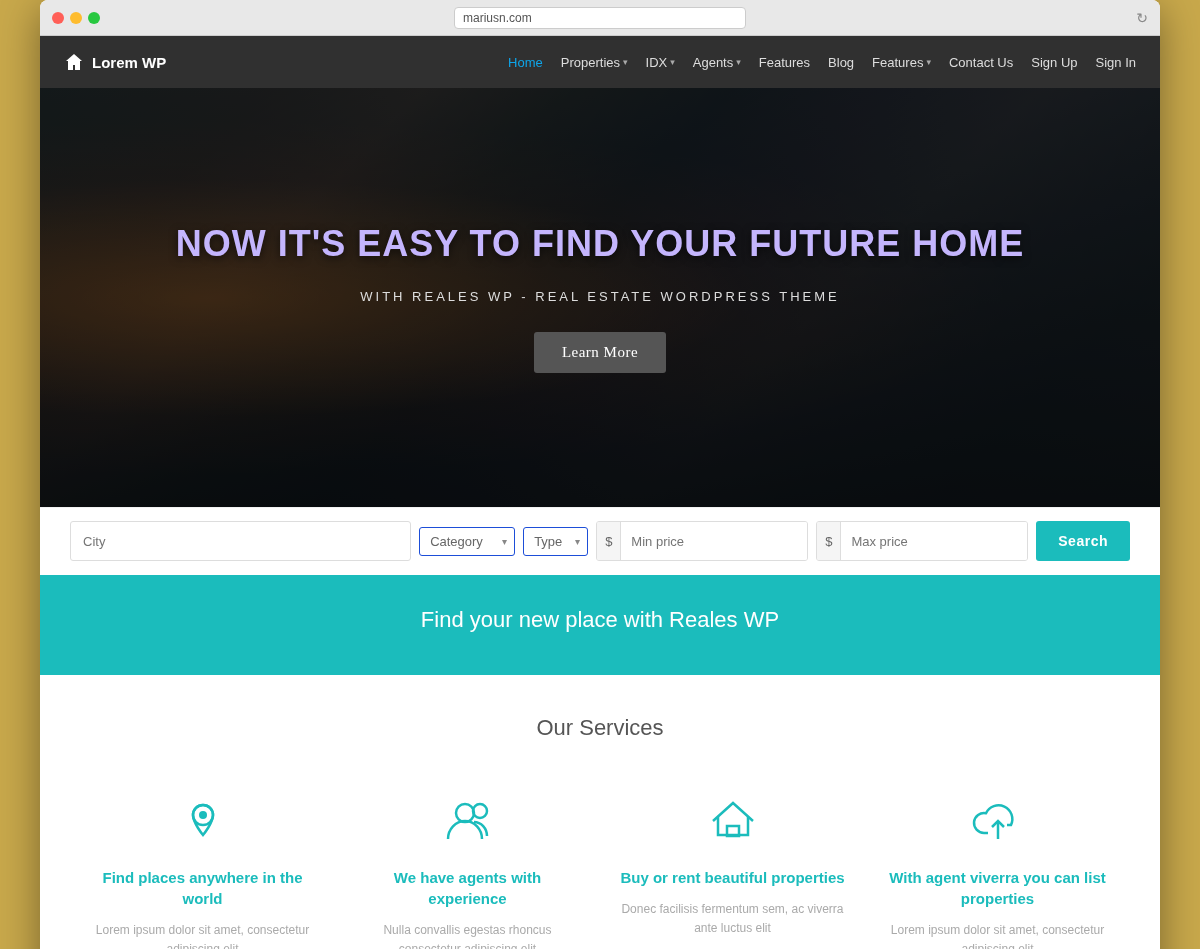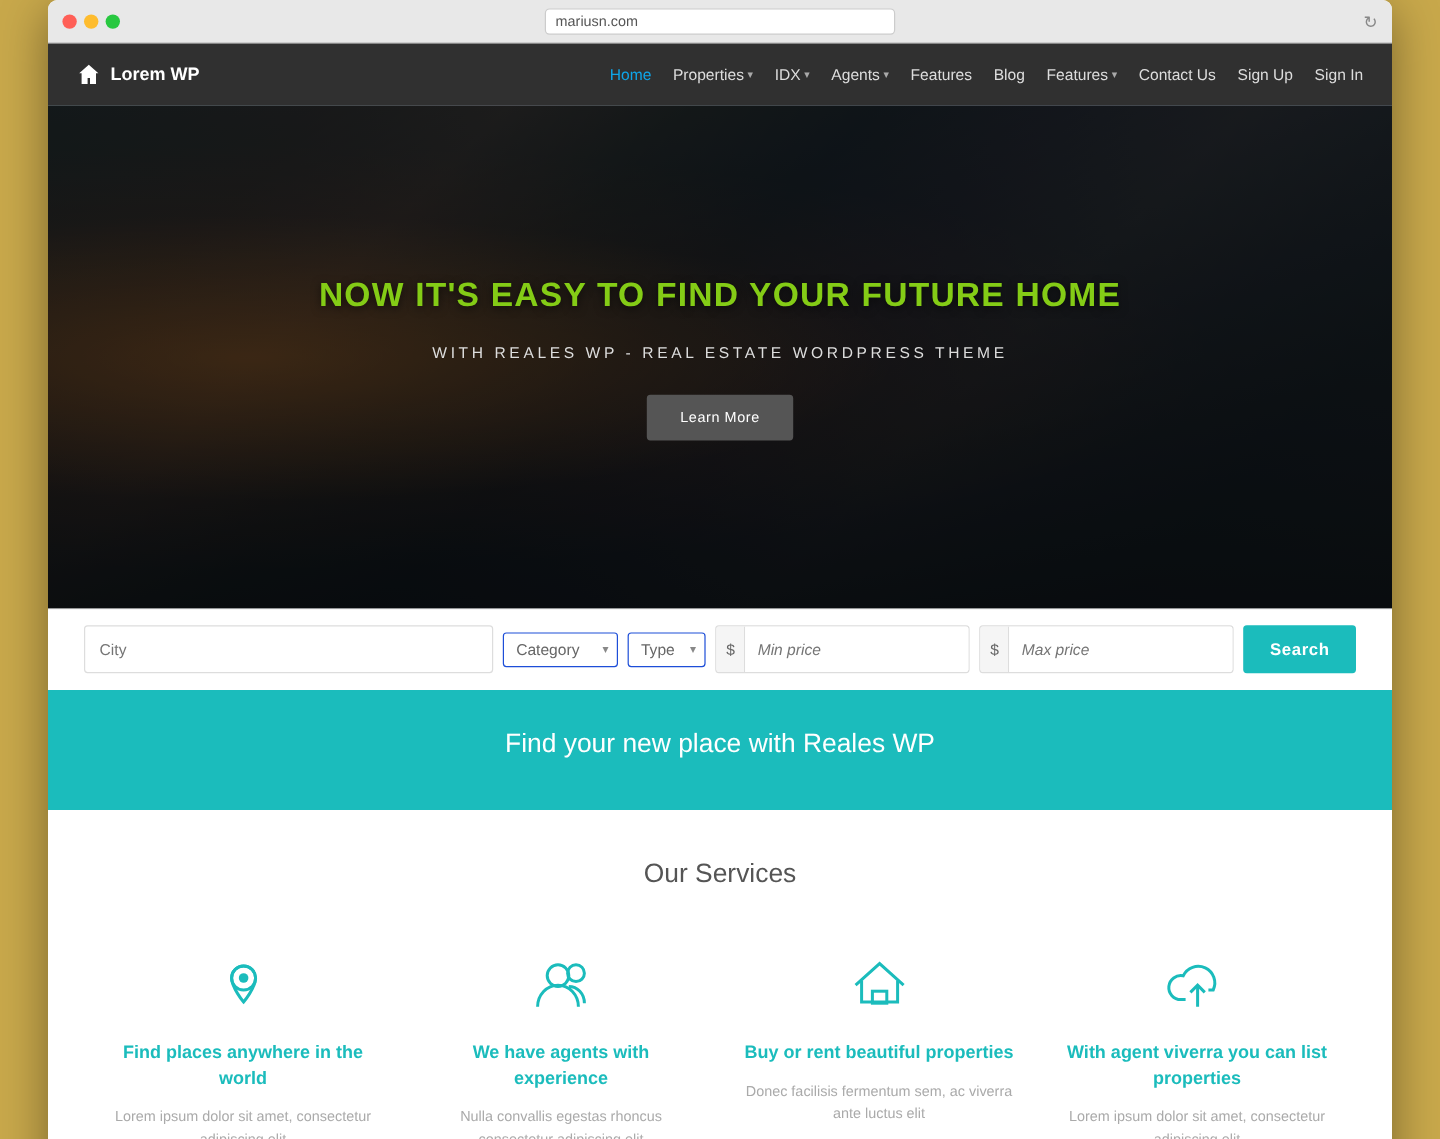--- a/index.html
+++ b/index.html
@@ -144,44 +144,45 @@
       z-index: 2;
       display: flex;
       flex-direction: column;
       align-items: center;
       justify-content: center;
       height: 100%;
       text-align: center;
       padding: 0 20px;
     }
     .hero-title {
-      color: #84cc16;
-      font-size: 28px;
+      color: #c4b5fd;
+      font-size: 36px;
       font-weight: 800;
       letter-spacing: 1px;
       text-transform: uppercase;
       text-shadow: 0 2px 8px rgba(0,0,0,0.6);
       margin-bottom: 24px;
     }
     .hero-subtitle {
       color: #ddd;
       font-size: 13px;
       letter-spacing: 3px;
       text-transform: uppercase;
       margin-bottom: 28px;
     }
     .hero-btn {
       background: #555;
       color: #fff;
       border: none;
       padding: 12px 28px;
       border-radius: 3px;
-      font-size: 12px;
+      font-size: 15px;
       cursor: pointer;
       letter-spacing: 0.5px;
+      font-family: Liberation Serif, serif;
     }
 
     
     .search-bar {
       position: relative;
       z-index: 3;
       background: rgba(255,255,255,0.95);
       padding: 14px 30px;
       display: flex;
       gap: 8px;
@@ -248,21 +249,20 @@
       background: #f5f5f5;
     }
     .price-input {
       flex: 1;
       border: none;
       outline: none;
       padding: 0 10px;
       font-size: 13px;
       color: #000000;
       height: 100%;
-      font-style: italic;
     }
     .search-btn {
       height: 40px;
       background: #1bbcbc;
       color: #fff;
       border: none;
       padding: 0 22px;
       border-radius: 3px;
       font-size: 14px;
       font-weight: 600;

